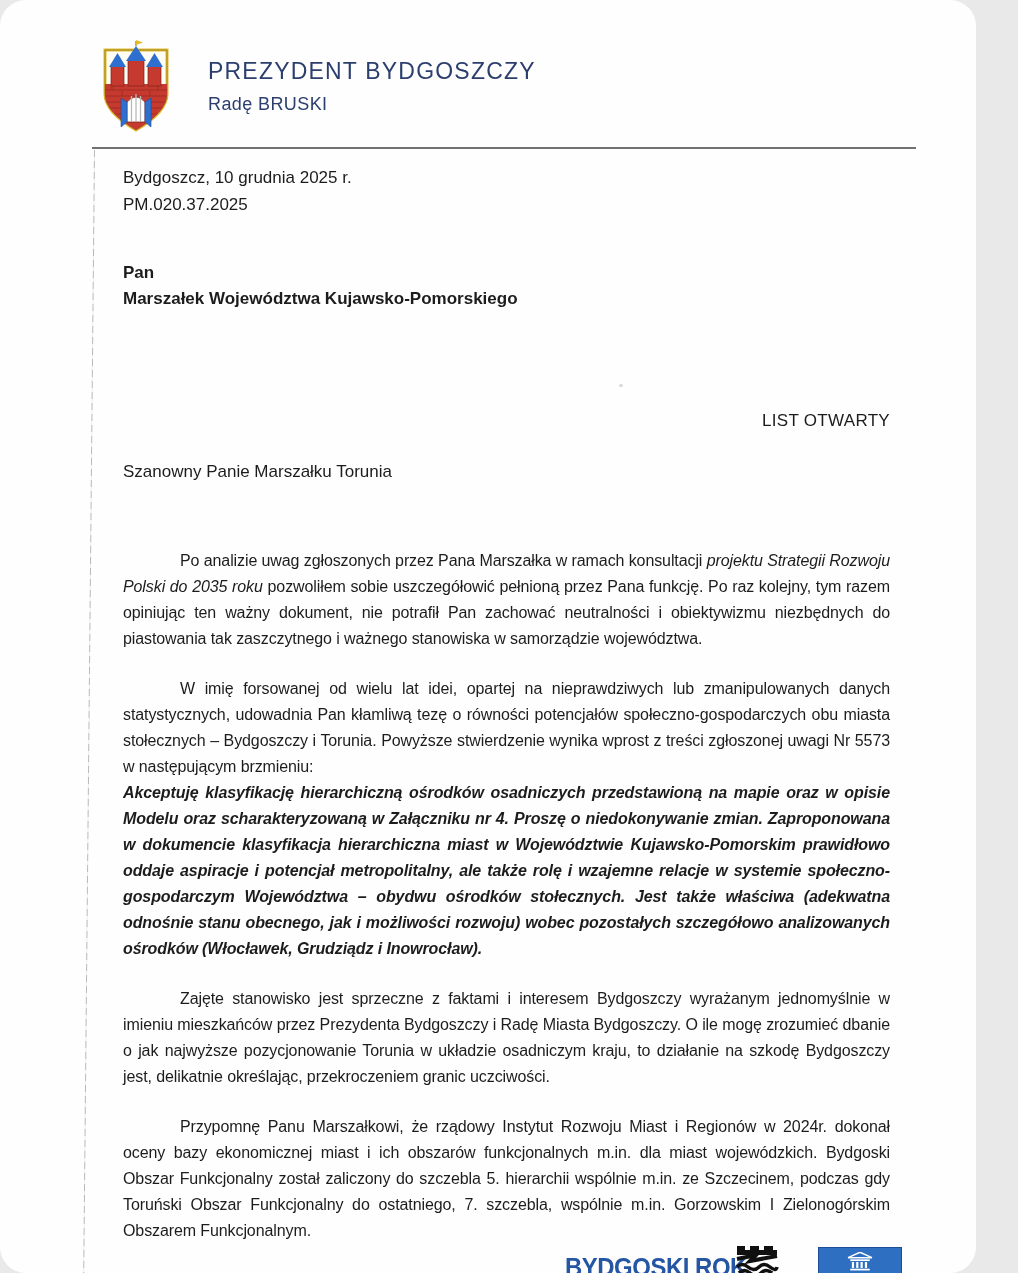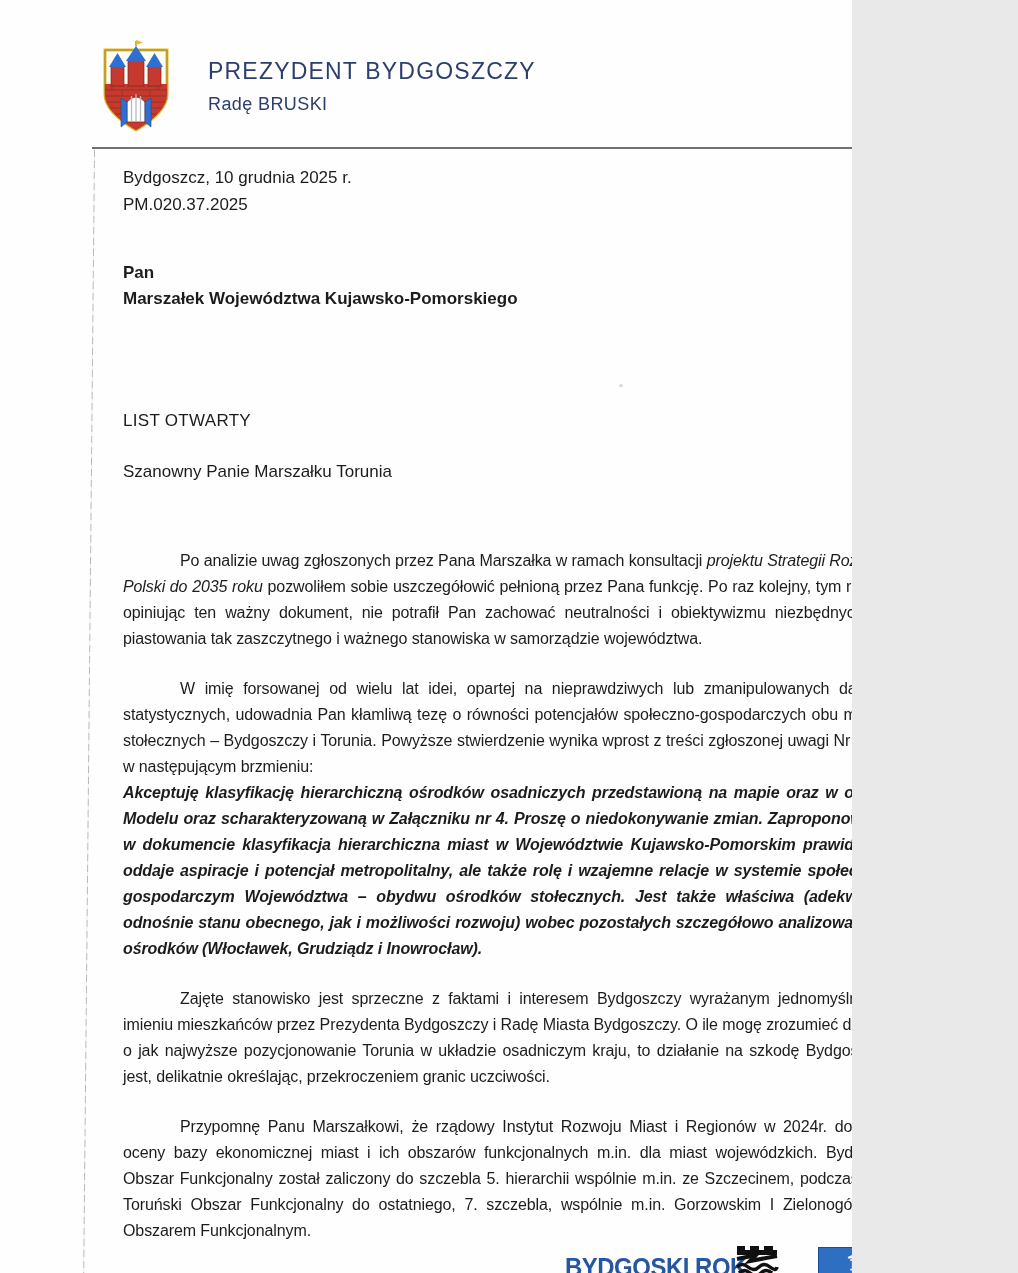--- a/index.html
+++ b/index.html
@@ -1,39 +1,40 @@
 <!DOCTYPE html>
 <html lang="pl" style="--lh-color: #2b3e6e; --body-text: #1c1c1c; --footer-label: #2456a4; --unesco-blue: #2e6fc2;"><head>
 <meta charset="utf-8">
 <style>
   html,body{margin:0;padding:0;background:#e9e9e9;}
   .page{
     position:relative;
-    width:852px;height:1273px;
+    width:976px;height:1273px;
     background:#fefefe;
     overflow:hidden;
     font-family:"Liberation Sans",sans-serif;
     color:var(--body-text,#1c1c1c);
+    border-radius:26px;
   }
   
   .coa{position:absolute;left:100px;top:40px;}
   .lh-text{position:absolute;left:208px;top:58px;color:var(--lh-color,#2b3e6e);}
   .lh-title{font-size:23px;letter-spacing:1.2px;font-weight:400;}
   .lh-name{font-size:18px;margin-top:9px;letter-spacing:.4px;}
   .rule{position:absolute;left:92px;top:147px;width:824px;height:2px;background:#585858;opacity:.85;}
   .scanline{
     position:absolute;left:94px;top:150px;width:1px;height:1123px;
     background:repeating-linear-gradient(to bottom,#9a9a9a 0 7px,rgba(154,154,154,.25) 7px 11px);
     transform:rotate(0.55deg);transform-origin:top left;opacity:.7;
   }
   .artifact-dot{position:absolute;left:619px;top:384px;width:4px;height:3px;background:#d8d8d8;border-radius:50%;}
   
   .date-block{position:absolute;left:123px;top:164px;font-size:17px;line-height:27px;}
   .recipient{position:absolute;left:123px;top:260px;font-size:17px;line-height:26px;font-weight:bold;}
-  .title{position:absolute;left:123px;top:411px;width:767px;text-align:left;font-size:17px;letter-spacing:.3px;}
+  .title{position:absolute;left:123px;top:411px;width:767px;text-align:right;font-size:17px;letter-spacing:.3px;}
   .salutation{position:absolute;left:123px;top:462px;font-size:17px;text-align:center;}
   .body{position:absolute;left:123px;top:524px;width:767px;font-size:16px;line-height:26px;letter-spacing:-0.1px;}
   .body p{margin:0;text-align:justify;}
   .body p.indent{text-indent:57px;margin-top:24px;}
   .body .italic{font-style:italic;}
   .body .bold{font-weight:bold;font-style:italic;}
   
   .f-label{position:absolute;left:565px;top:1252px;font-size:26px;font-weight:bold;color:var(--footer-label,#2456a4);letter-spacing:-0.5px;transform:scaleX(.92);transform-origin:left;}
   .bridge{position:absolute;left:734px;top:1245px;}
   .unesco{position:absolute;left:818px;top:1247px;width:84px;height:30px;background:var(--unesco-blue,#2e6fc2);border:1px solid #1d4c96;display:flex;align-items:flex-start;justify-content:center;padding-top:4px;box-sizing:border-box;}

